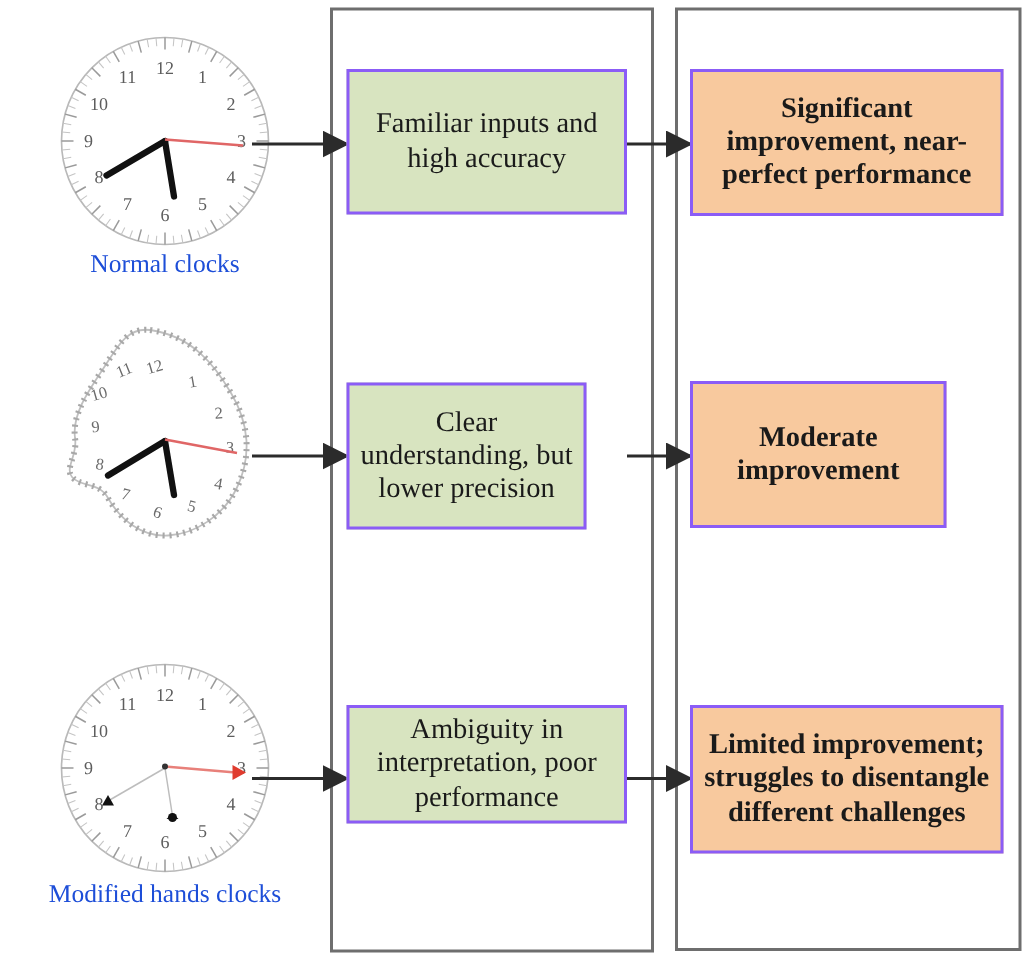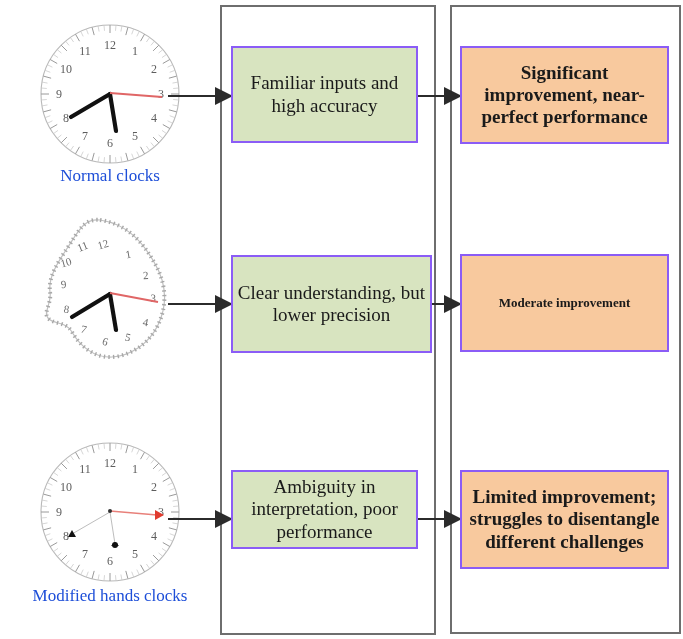--- a/index.html
+++ b/index.html
@@ -29,25 +29,25 @@
     text-align:center;
     line-height:1.16;
     padding:2px 4px;
   }
   .node span{display:block;width:100%;}
   .green{background:#d8e4c0;}
   .orange{background:#f8c99e;font-weight:bold;}
   .bold{font-weight:bold;}
 
   #node-g1{left:231px;top:46px;width:187px;height:97px;font-size:19px;}
-  #node-g2{left:231px;top:255px;width:201px;height:98px;font-size:19px;}
+  #node-g2{left:231px;top:255px;width:160px;height:98px;font-size:19px;}
   #node-g3{left:231px;top:470px;width:187px;height:79px;font-size:19px;}
 
   #node-o1{left:460px;top:46px;width:209px;height:98px;font-size:19px;}
-  #node-o2{left:460px;top:254px;width:209px;height:98px;font-size:13px;align-items:center;}
+  #node-o2{left:460px;top:254px;width:171px;height:98px;font-size:19px;align-items:center;}
   #node-o3{left:460px;top:470px;width:209px;height:99px;font-size:19px;}
 
   
   .clock-group{position:absolute;}
   .clock-caption{
     position:absolute;left:0;width:100%;text-align:center;
     font-size:17px;color:#1d4ed8;white-space:nowrap;
   }
   #clock1{left:12px;top:18px;width:196px;height:175px;}
   #clock2{left:12px;top:212px;width:196px;height:185px;}

